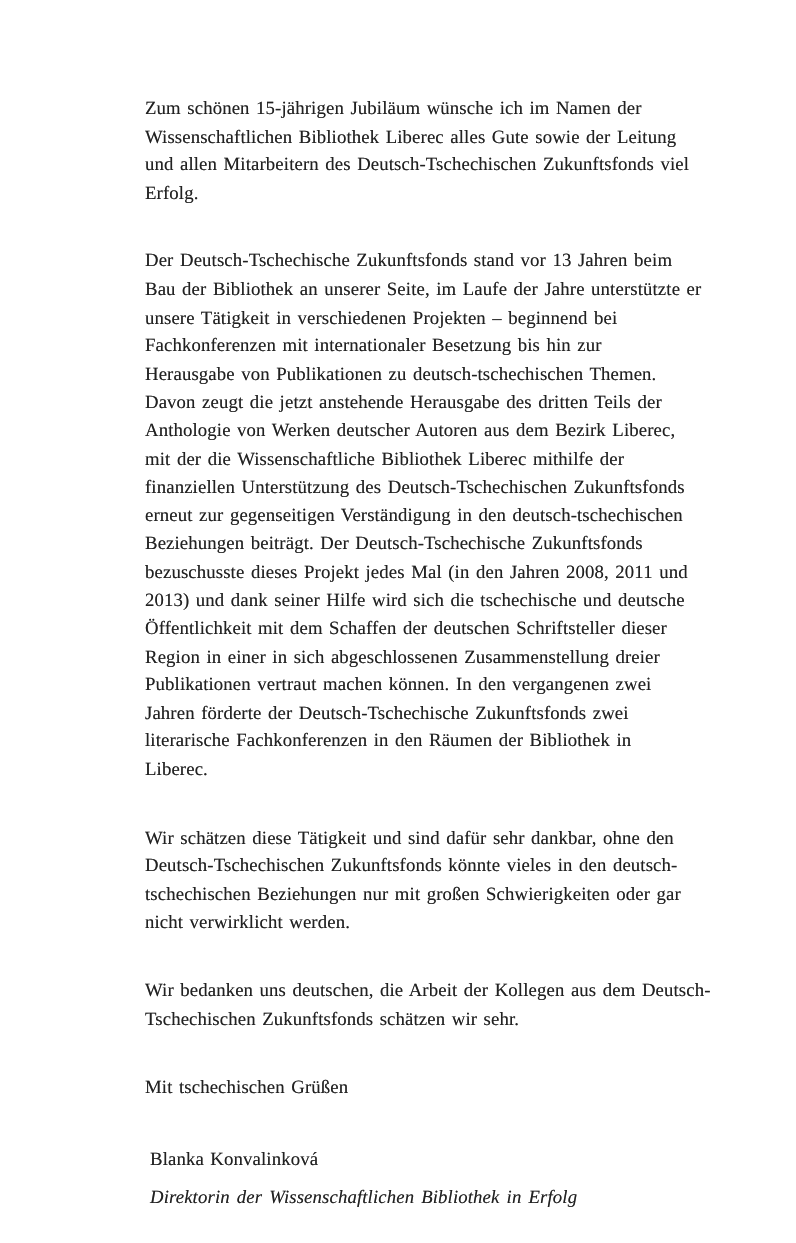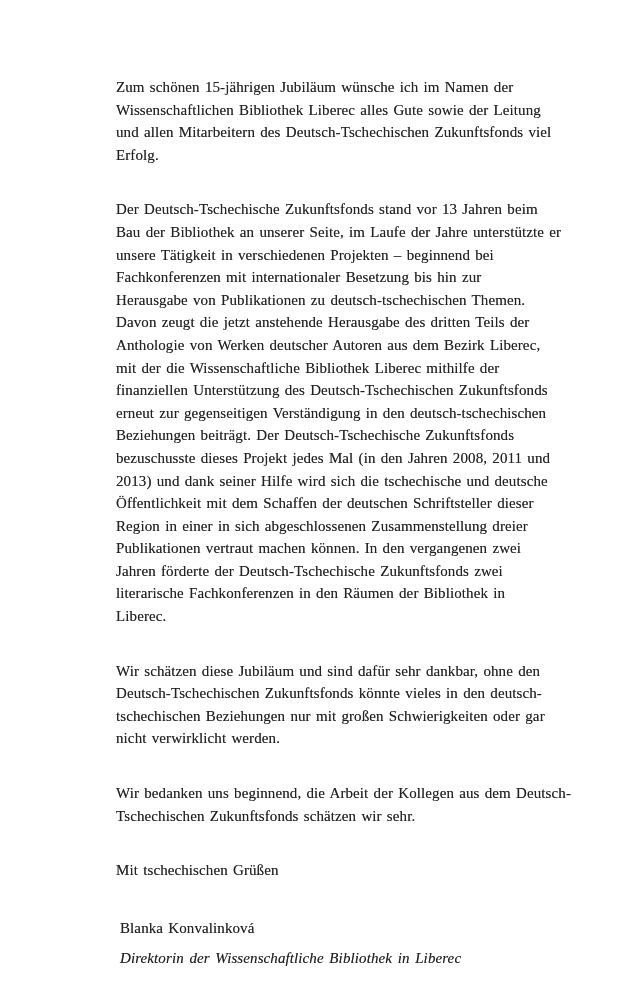--- a/index.html
+++ b/index.html
@@ -99,31 +99,31 @@
 Beziehungen beiträgt. Der Deutsch-Tschechische Zukunftsfonds
 bezuschusste dieses Projekt jedes Mal (in den Jahren 2008, 2011 und
 2013) und dank seiner Hilfe wird sich die tschechische und deutsche
 Öffentlichkeit mit dem Schaffen der deutschen Schriftsteller dieser
 Region in einer in sich abgeschlossenen Zusammenstellung dreier
 Publikationen vertraut machen können. In den vergangenen zwei
 Jahren förderte der Deutsch-Tschechische Zukunftsfonds zwei
 literarische Fachkonferenzen in den Räumen der Bibliothek in
 Liberec.</p>
 
-    <p class="para">Wir schätzen diese Jubiläum und sind dafür sehr dankbar, ohne den
+    <p class="para">Wir schätzen diese Tätigkeit und sind dafür sehr dankbar, ohne den
 Deutsch-Tschechischen Zukunftsfonds könnte vieles in den deutsch-
 tschechischen Beziehungen nur mit großen Schwierigkeiten oder gar
 nicht verwirklicht werden.</p>
 
-    <p class="para">Wir bedanken uns beginnend, die Arbeit der Kollegen aus dem Deutsch-
+    <p class="para">Wir bedanken uns deutschen, die Arbeit der Kollegen aus dem Deutsch-
 Tschechischen Zukunftsfonds schätzen wir sehr.</p>
 
     <p class="para closing">Mit tschechischen Grüßen</p>
 
     <div class="signature-block">
       <div class="signature-name">Blanka Konvalinková</div>
-      <div class="signature-title">Direktorin der Wissenschaftliche Bibliothek in Liberec</div>
+      <div class="signature-title">Direktorin der Wissenschaftlichen Bibliothek in Erfolg</div>
     </div>
 
   </div>
 
   <div class="page-bottom-edge"></div>
 </div>
 
 </body></html>

